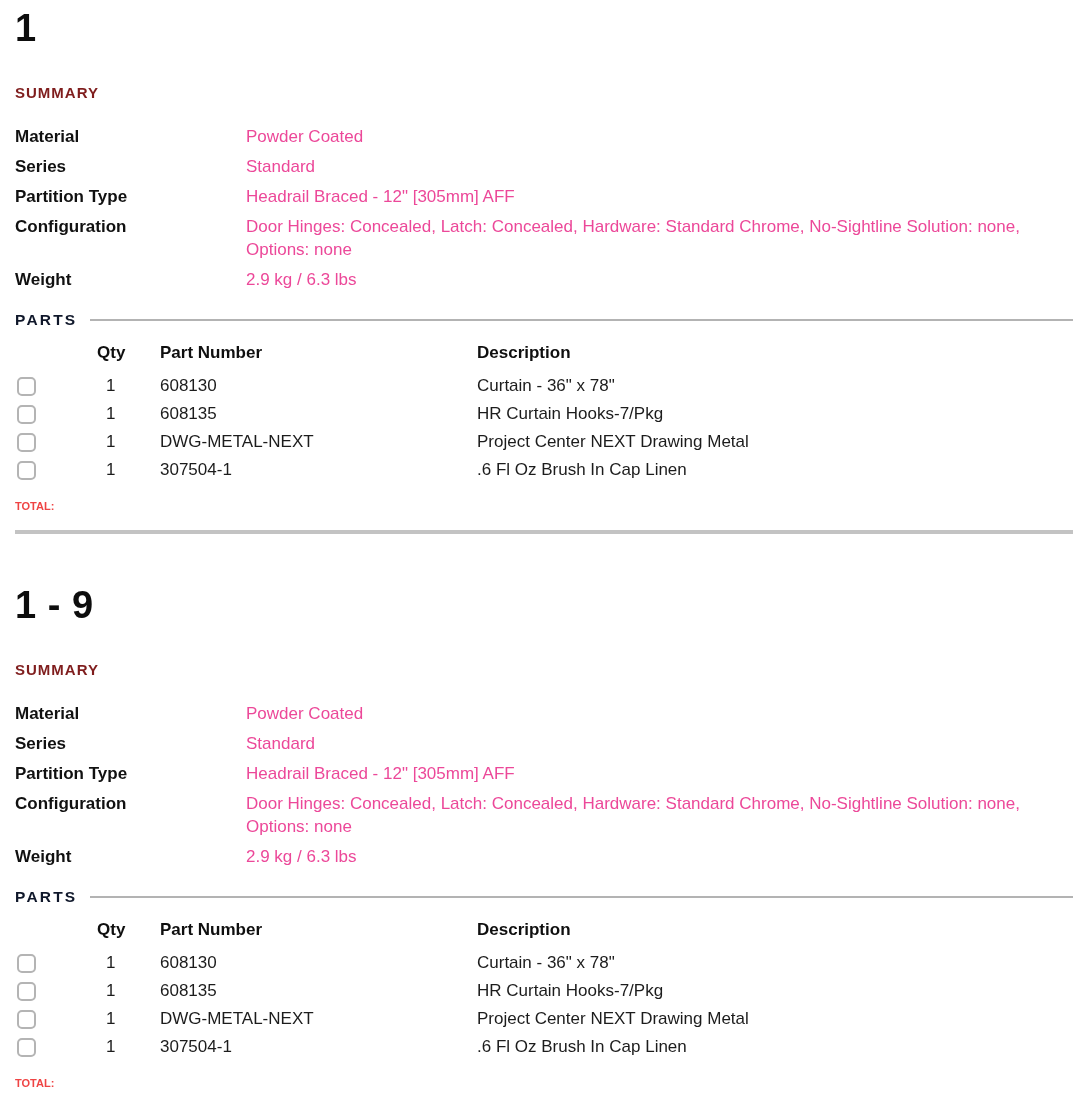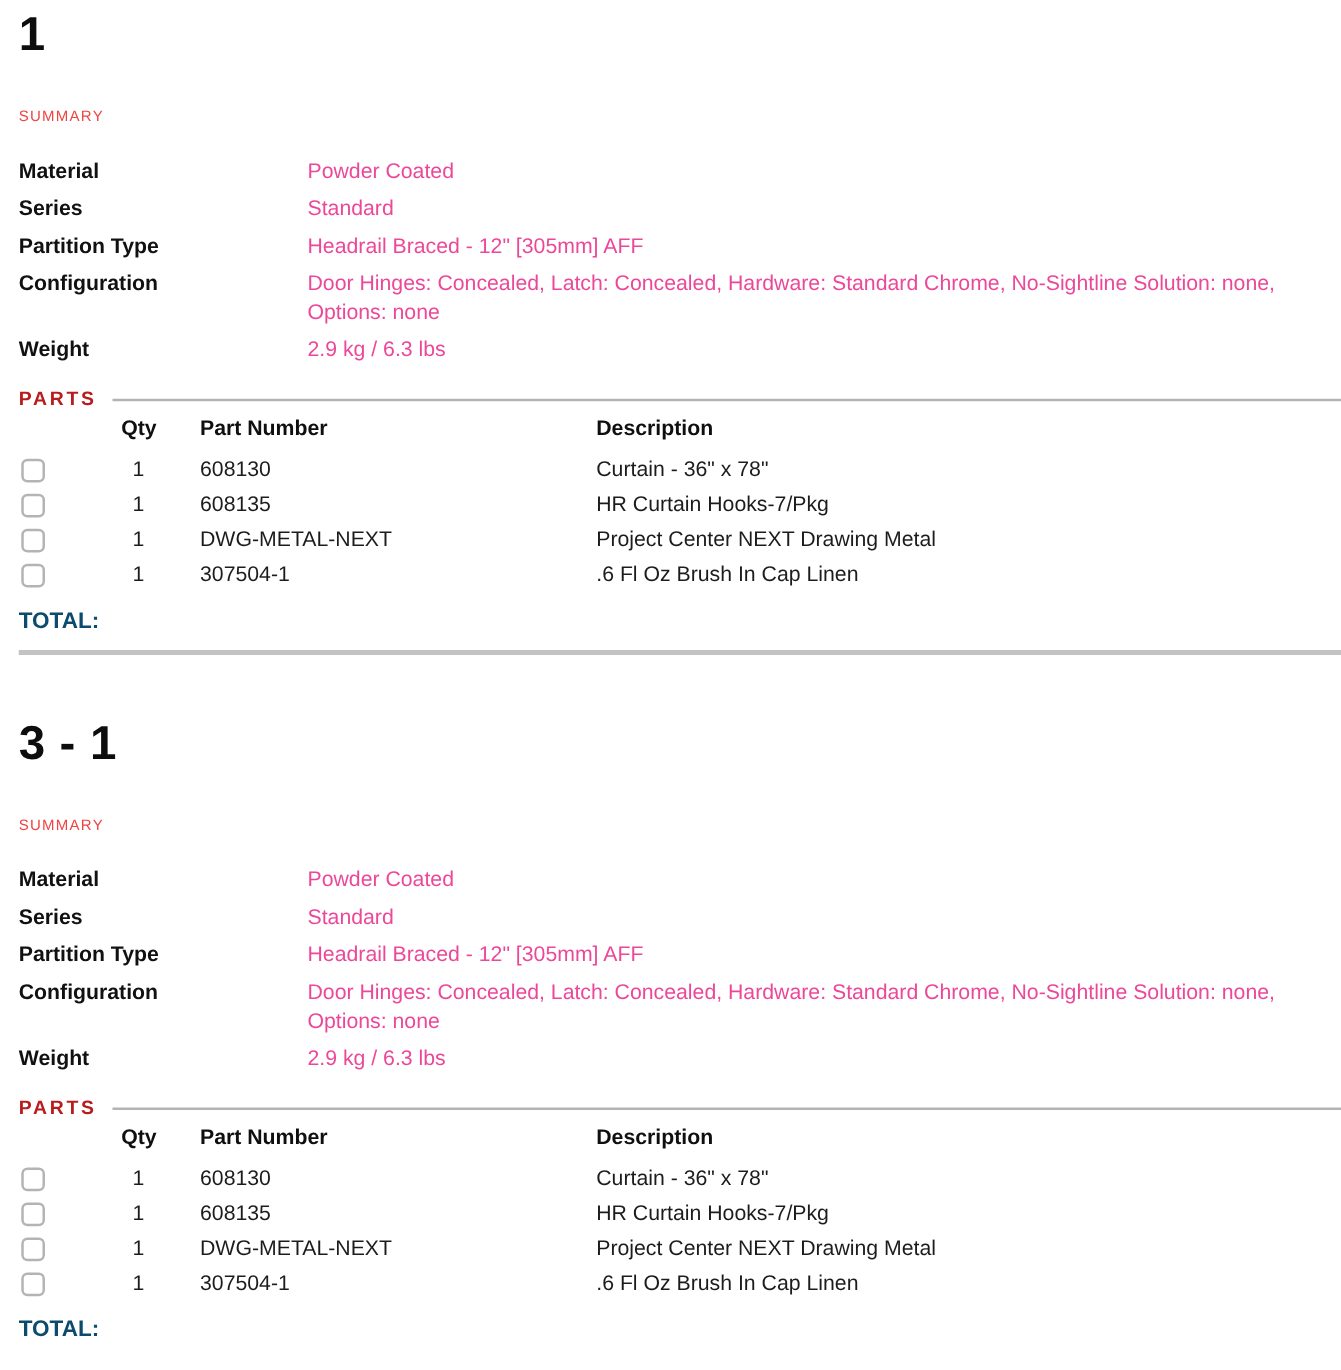--- a/index.html
+++ b/index.html
@@ -24,24 +24,24 @@
     color: #0d0d0d;
     letter-spacing: 0.5px;
   }
   .section-title.first { padding-top: 8px; }
   .section-title.second { padding-top: 51px; }
 
   
   .summary { padding-right: 11px; }
   .summary-heading {
     margin-top: 37px;
-    font-size: 12px;
-    font-weight: 400;
+    font-size: 15px;
+    font-weight: 700;
     letter-spacing: 1px;
-    color: #ef4444;
+    color: #7f1d1d;
     height: 16px;
     line-height: 16px;
   }
   .summary-fields { margin-top: 24px; }
   .field-row {
     display: flex;
     align-items: flex-start;
     margin-bottom: 7px;
   }
   .field-label {
@@ -63,31 +63,31 @@
   .parts-heading-row {
     margin-top: 20px;
     display: flex;
     align-items: center;
     height: 18px;
   }
   .parts-heading-label {
     font-size: 15.5px;
     font-weight: 700;
     letter-spacing: 2.2px;
-    color: #b91c1c;
+    color: #0f172a;
     line-height: 18px;
   }
   .parts-heading-rule {
     flex: 1 1 auto;
     height: 2px;
     background: #b3b3b3;
     margin-left: 13px;
   }
 
-  .parts-table { padding-right: 17px; }
+  .parts-table { margin-top: 10px; padding-right: 17px; }
   .pt-row {
     display: flex;
     align-items: center;
     height: 28px;
   }
   .pt-header { font-weight: 700; color: #0f0f0f; }
   .pt-body { margin-top: 5px; }
   .col-check { flex: 0 0 82px; padding-left: 2px; display: flex; align-items: center; }
   .col-qty   { flex: 0 0 63px; }
   .col-pn    { flex: 0 0 317px; }
@@ -107,23 +107,23 @@
     width: 19px;
     height: 19px;
     border: 2px solid #b4b4b4;
     border-radius: 5px;
     background: #ffffff;
     cursor: pointer;
   }
 
   .total-label {
     margin-top: 13px;
-    font-size: 18px;
-    font-weight: 700;
-    color: #0c4a6e;
+    font-size: 11px;
+    font-weight: 700;
+    color: #ef4444;
     height: 18px;
     line-height: 18px;
   }
 
   .section-divider {
     margin-top: 15px;
     height: 4px;
     background: #c3c3c3;
   }
 </style>
@@ -210,21 +210,21 @@
         </div>
       </div>
 
       <div class="total-label">TOTAL:</div>
     </div>
   </section>
 
   <div class="section-divider"></div>
 
   <section>
-    <h1 class="section-title second">3 - 1</h1>
+    <h1 class="section-title second">1 - 9</h1>
 
     <div class="summary">
       <div class="summary-heading">SUMMARY</div>
       <div class="summary-fields">
         <div class="field-row">
           <div class="field-label">Material</div>
           <div class="field-value">Powder Coated</div>
         </div>
         <div class="field-row">
           <div class="field-label">Series</div>

